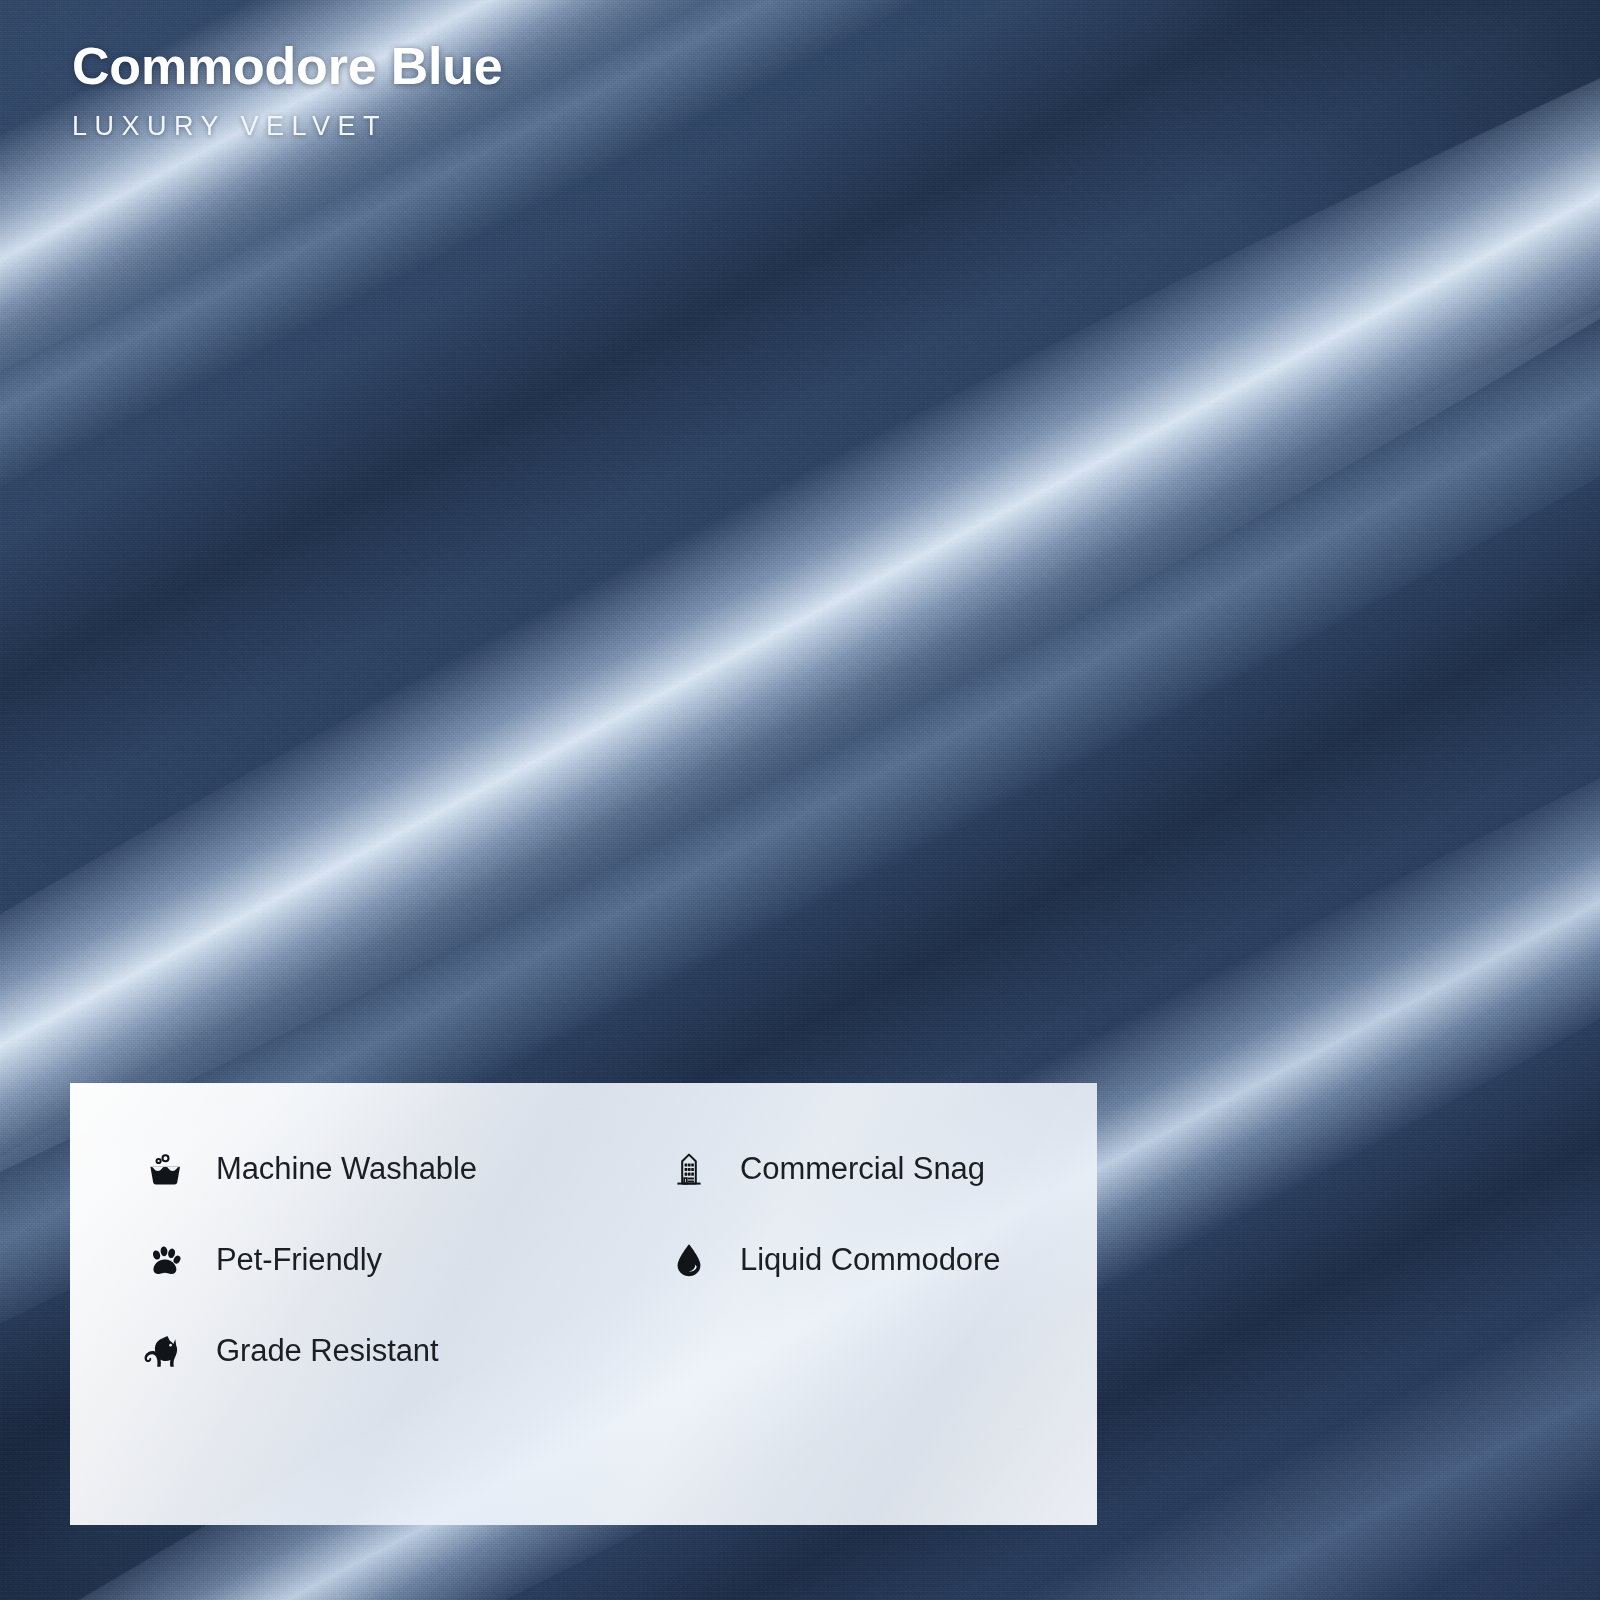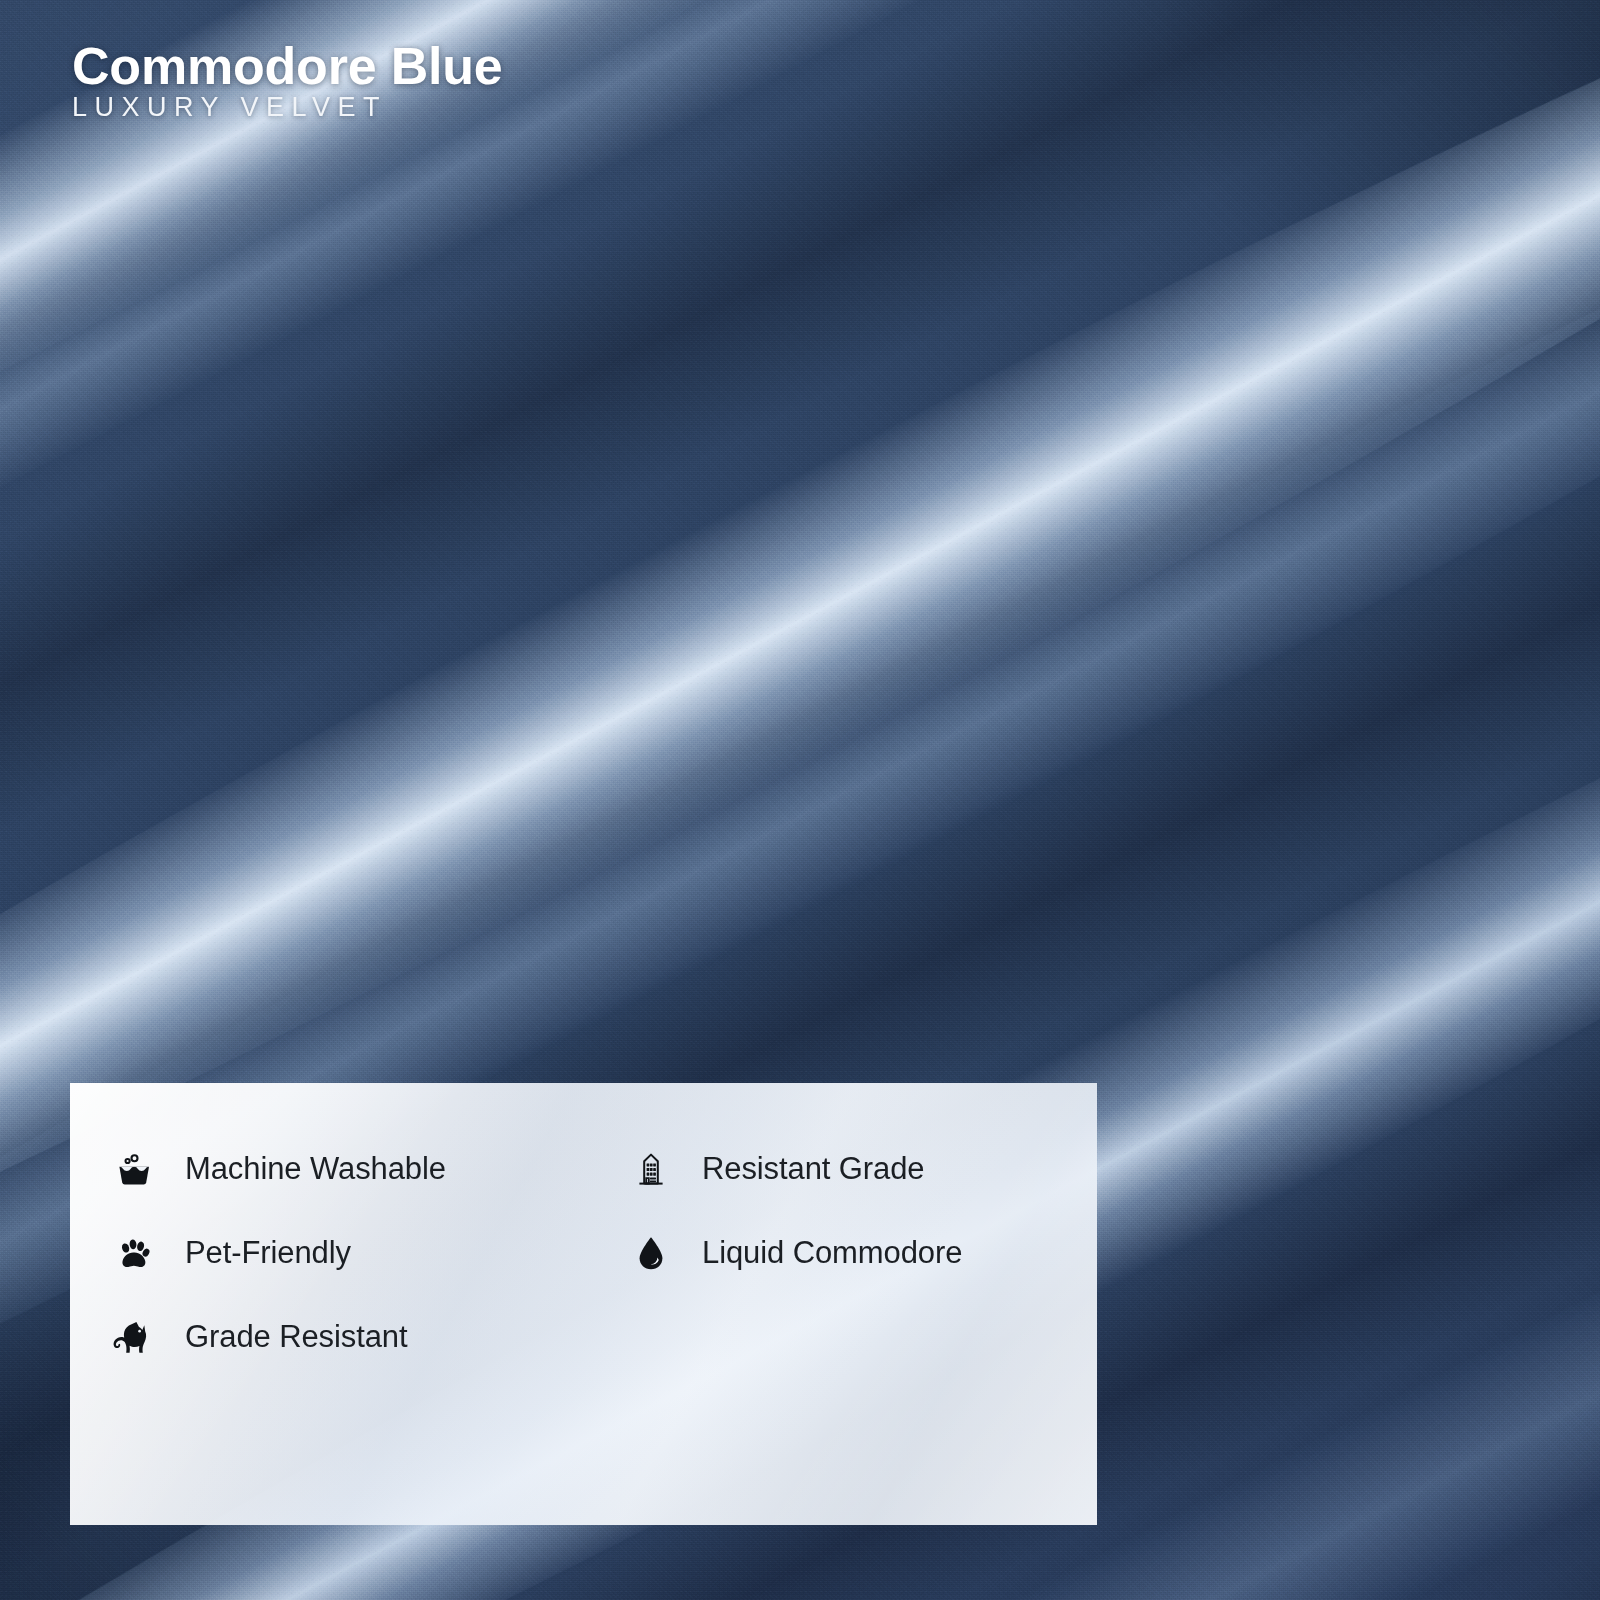--- a/index.html
+++ b/index.html
@@ -177,20 +177,21 @@
   .title {
     font-size:52px;
     font-weight:700;
     color:#ffffff;
     letter-spacing:-0.2px;
     line-height:1.08;
     text-shadow:0 1px 6px rgba(8,18,34,0.45);
     white-space:nowrap;
   }
   .subtitle {
+    margin-top:19px;
     font-size:27px;
     font-weight:400;
     color:#f2f5f9;
     letter-spacing:7.5px;
     line-height:1;
     text-shadow:0 1px 5px rgba(8,18,34,0.40);
     white-space:nowrap;
   }
 
   
@@ -220,23 +221,24 @@
       rgba(255,255,255,0.30) 100%);
     pointer-events:none;
   }
 
   .feature-grid {
     position:relative;
     z-index:2;
     display:grid;
     grid-template-columns:517px 1fr;
     grid-auto-rows:84px;
-    padding:44px 0 0 35px;
+    padding:44px 0 0 66px;
     column-gap:0;
     row-gap:0;
+    gap:7px;
   }
 
   .feature-item {
     display:flex;
     align-items:center;
     gap:0;
   }
   .feature-item.empty { visibility:hidden; }
 
   .feature-icon {
@@ -320,21 +322,21 @@
               <rect x="22.2" y="19.0" width="2.7" height="3.1" rx="0.4"></rect>
               <rect x="15.6" y="23.6" width="2.7" height="3.1" rx="0.4"></rect>
               <rect x="18.9" y="23.6" width="2.7" height="3.1" rx="0.4"></rect>
               <rect x="22.2" y="23.6" width="2.7" height="3.1" rx="0.4"></rect>
               <rect x="19.0" y="28.6" width="6.0" height="1.8" rx="0.4"></rect>
               <rect x="19.0" y="31.4" width="6.0" height="1.8" rx="0.4"></rect>
             </g>
             <path d="M15.2 34.6 V29.2 h2.6 v5.4 z" fill="none" stroke="currentColor" stroke-width="1.8"></path>
           </svg>
         </span>
-        <span class="feature-label">Resistant Grade</span>
+        <span class="feature-label">Commercial Snag</span>
       </div>
 
       <div class="feature-item">
         <span class="feature-icon">
           <svg width="40" height="40" viewBox="0 0 40 40" fill="currentColor" aria-hidden="true">
             <ellipse cx="11.6" cy="15.0" rx="3.5" ry="4.7" transform="rotate(-18 11.6 15.0)"></ellipse>
             <ellipse cx="19.0" cy="11.3" rx="3.4" ry="4.9" transform="rotate(-5 19.0 11.3)"></ellipse>
             <ellipse cx="26.6" cy="13.3" rx="3.4" ry="4.8" transform="rotate(14 26.6 13.3)"></ellipse>
             <ellipse cx="32.0" cy="19.6" rx="3.1" ry="4.2" transform="rotate(30 32.0 19.6)"></ellipse>
             <path d="M20.6 19.5 c5.0 0 9.6 4.0 10.6 8.4 c0.9 4.0 -2.0 6.6 -5.7 6.0 c-2.6 -0.4 -3.6 -1.2 -5.6 -1.2 c-2.0 0 -3.0 0.8 -5.6 1.2 c-3.7 0.6 -6.6 -2.0 -5.7 -6.0 c1.0 -4.4 5.6 -8.4 10.6 -8.4 z"></path>

